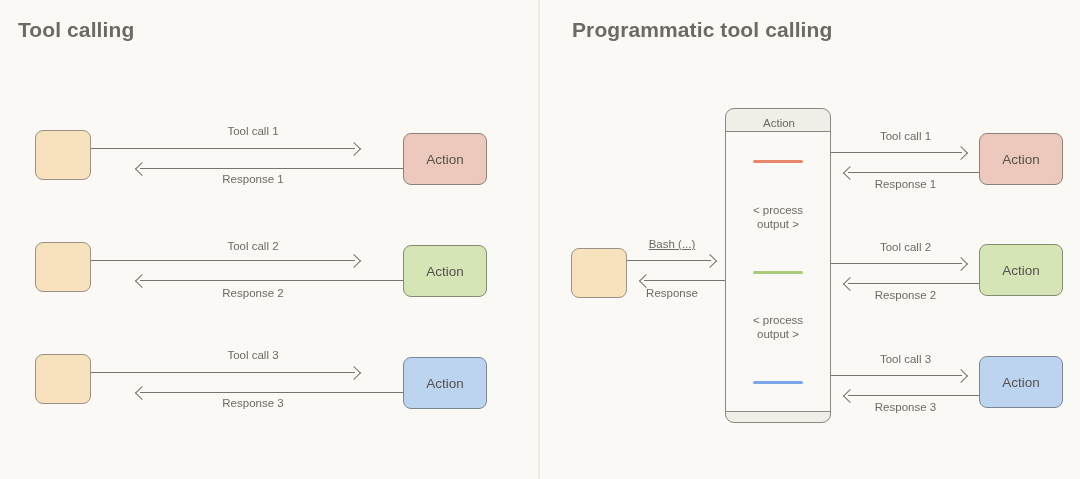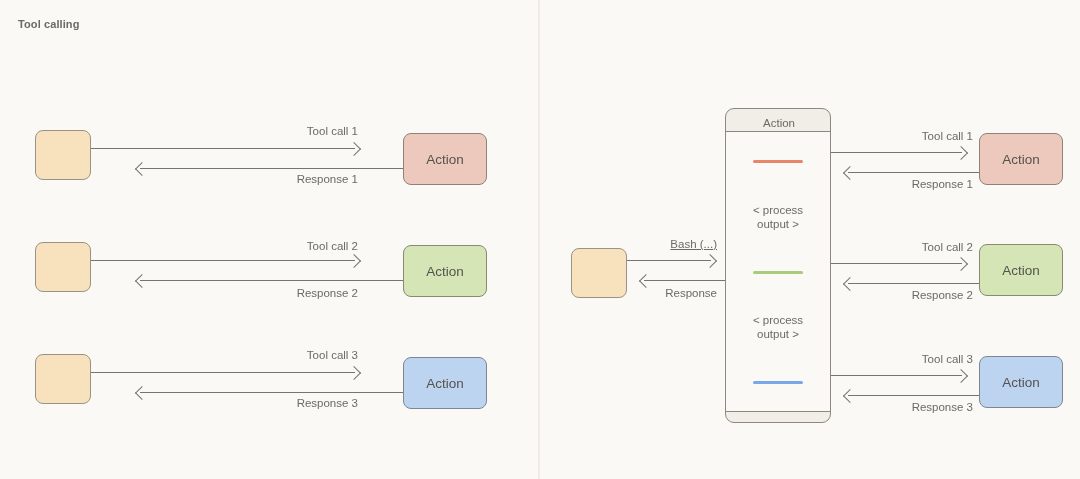--- a/index.html
+++ b/index.html
@@ -22,21 +22,21 @@
   .vdivider {
     position: absolute;
     left: 538px;
     top: 0;
     width: 2px;
     height: 479px;
     background: #eeece3;
   }
   .panel-title {
     position: absolute;
-    font-size: 11px;
+    font-size: 21px;
     font-weight: bold;
     color: #6b6a65;
     letter-spacing: 0.1px;
     white-space: nowrap;
   }
   #title-left  { left: 18px;  top: 18px; }
   #title-right { left: 572px; top: 18px; }
 
   
   .node {
@@ -72,21 +72,21 @@
     border-right: 1.4px solid #76746e;
   }
   .arrowhead.right { transform: rotate(45deg); }
   .arrowhead.left  { transform: rotate(-135deg); }
 
   .edge-label {
     position: absolute;
     font-size: 11.5px;
     color: #6b6a65;
     white-space: nowrap;
-    text-align: right;
+    text-align: center;
   }
 
   
   .script-outer {
     position: absolute;
     left: 725px;
     top: 108px;
     width: 106px;
     height: 315px;
     box-sizing: border-box;
@@ -157,20 +157,21 @@
 
   <div class="node agent" style="left:35px; top:354px; width:56px; height:50px;"></div>
   <div class="line" style="left:91px; top:372px; width:264px;"></div>
   <div class="arrowhead right" style="left:349px; top:368px;"></div>
   <div class="line" style="left:140px; top:392px; width:263px;"></div>
   <div class="arrowhead left" style="left:137px; top:388px;"></div>
   <div class="edge-label" style="left:148px; top:349px; width:210px;">Tool call 3</div>
   <div class="edge-label" style="left:148px; top:397px; width:210px;">Response 3</div>
   <div class="node action-blue" style="left:403px; top:357px; width:84px; height:52px;">Action</div>
 
+  <div class="panel-title" id="title-right">Programmatic tool calling</div>
 
   <div class="node agent" style="left:571px; top:248px; width:56px; height:50px;"></div>
   <div class="line" style="left:627px; top:260px; width:84px;"></div>
   <div class="arrowhead right" style="left:705px; top:256px;"></div>
   <div class="line" style="left:644px; top:280px; width:82px;"></div>
   <div class="arrowhead left" style="left:641px; top:276px;"></div>
   <div class="edge-label" style="left:627px; top:238px; width:90px;text-decoration:underline;">Bash (...)</div>
   <div class="edge-label" style="left:627px; top:287px; width:90px;">Response</div>
 
   <div class="script-outer">

